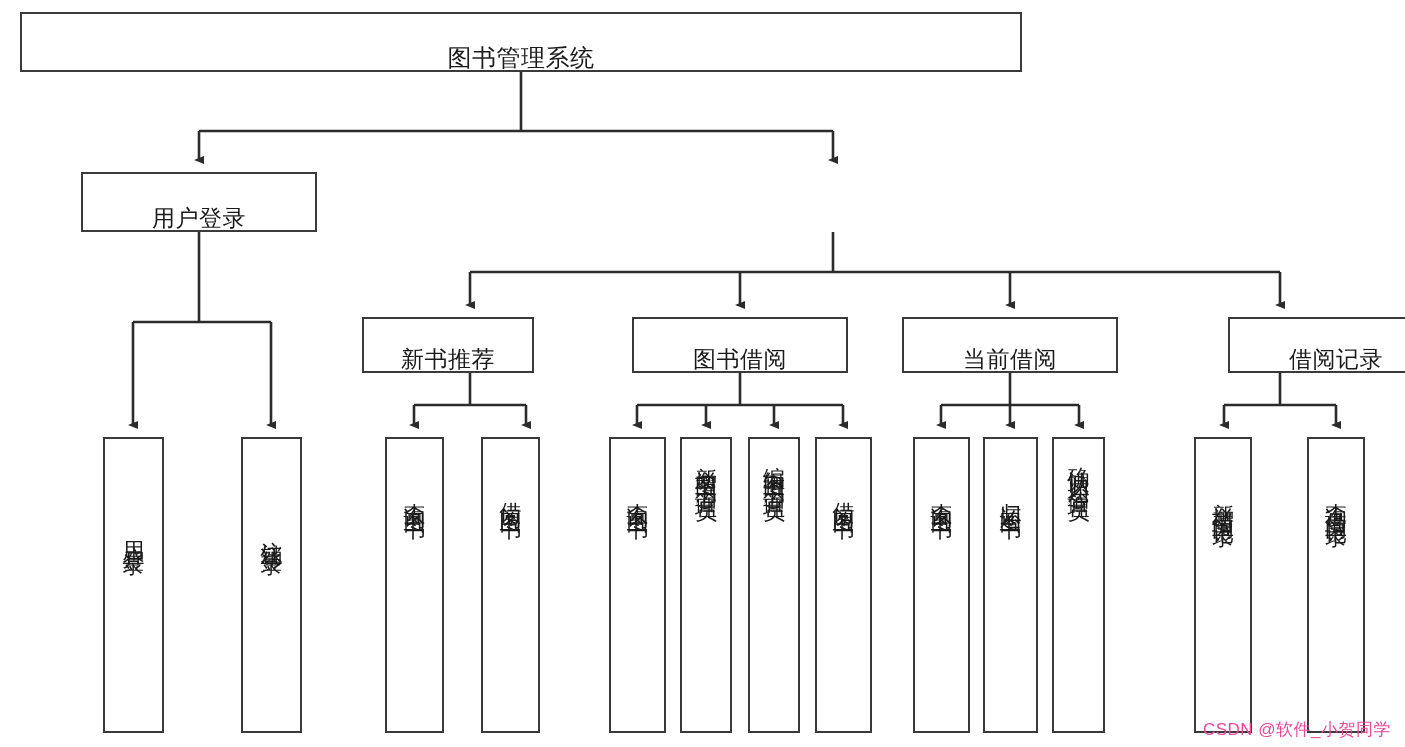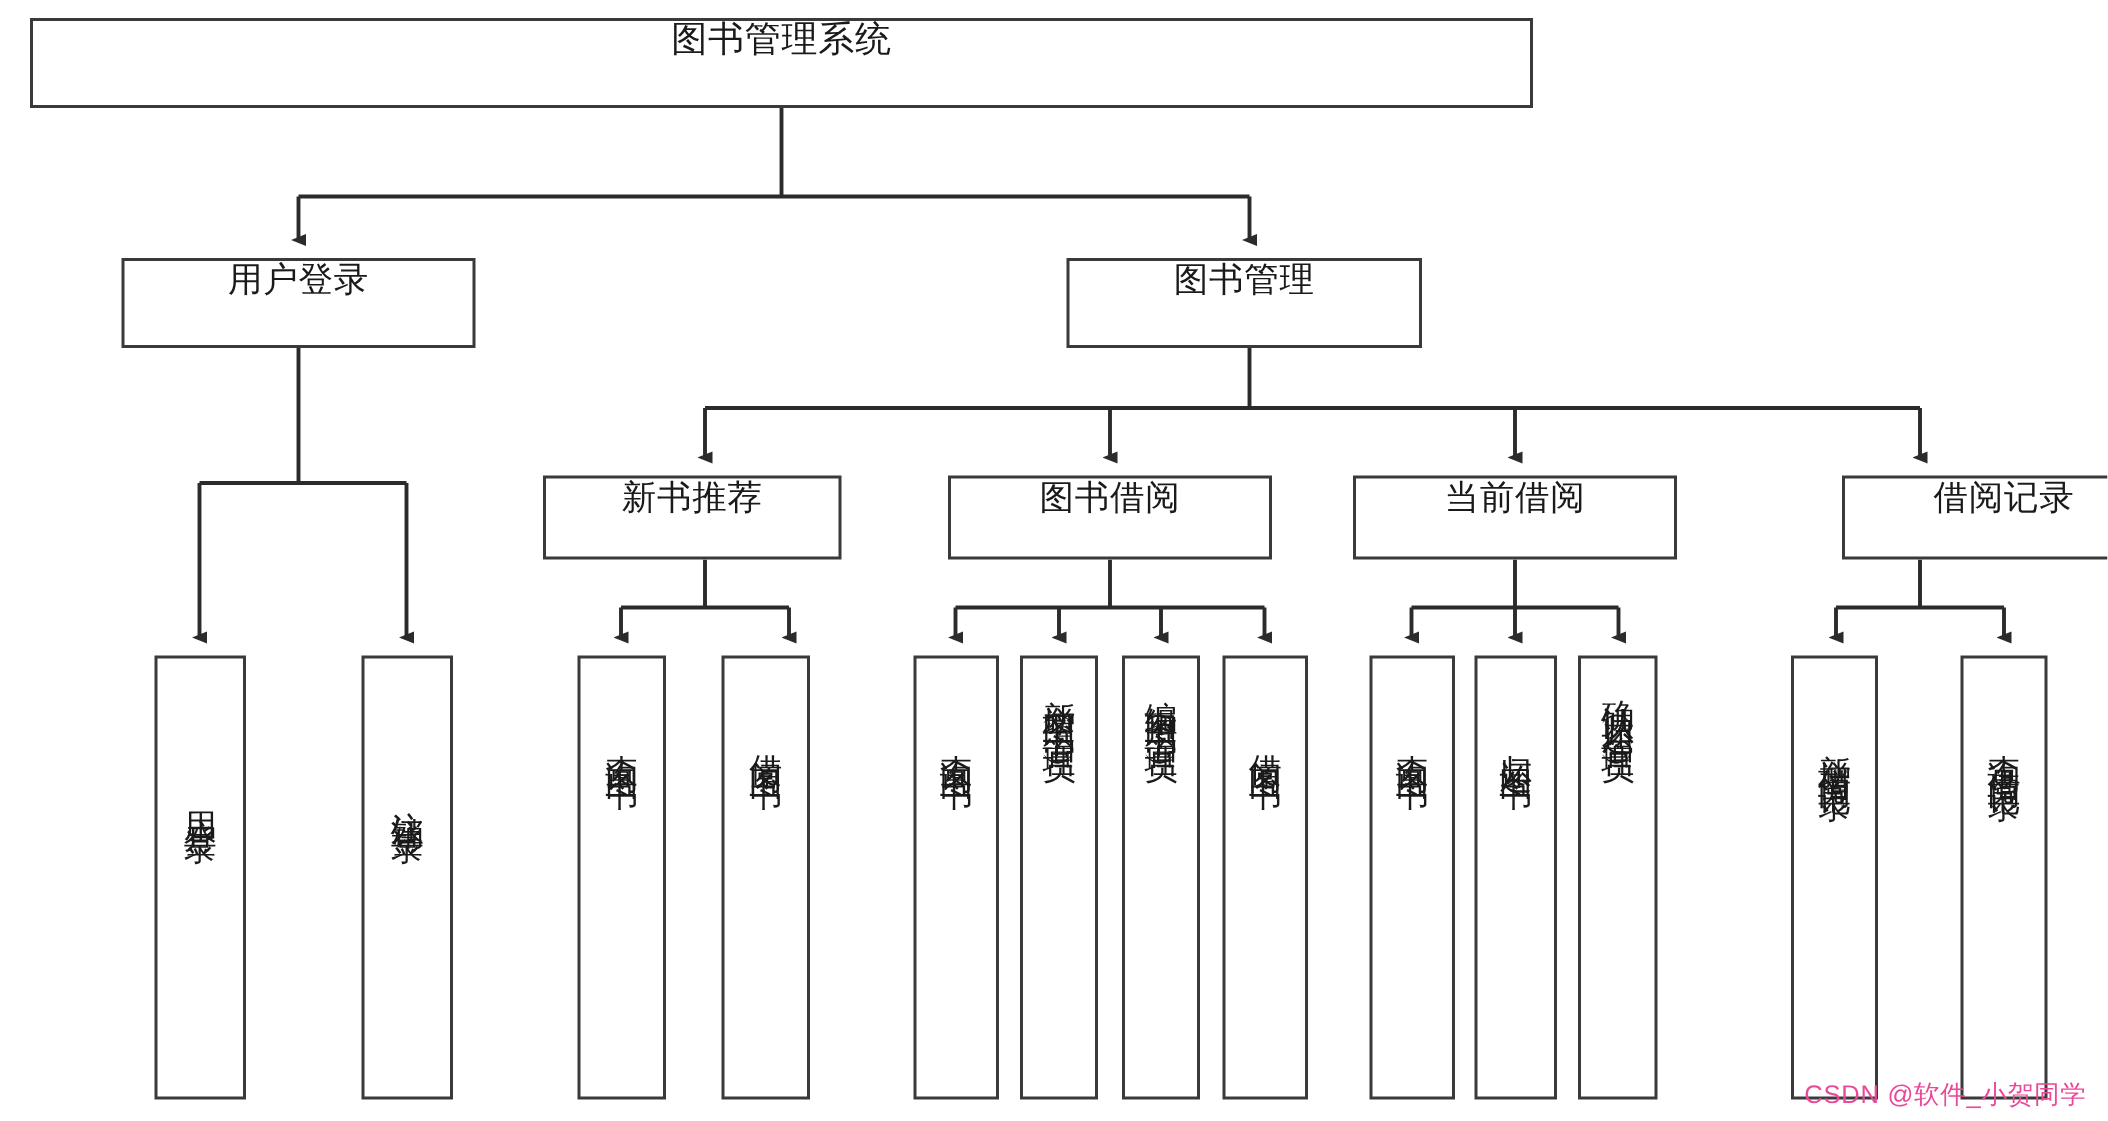--- a/index.html
+++ b/index.html
@@ -24,21 +24,21 @@
     top: 0;
     width: 1405px;
     height: 747px;
   }
   .node {
     position: absolute;
     box-sizing: border-box;
     background: #ffffff;
     border: 2px solid #3a3a3a;
     display: flex;
-    align-items: flex-start;
+    align-items: flex-end;
     justify-content: center;
     overflow: hidden;
   }
   .node-label {
     color: #1a1a1a;
     letter-spacing: 0.5px;
     white-space: pre;
     text-align: center;
     line-height: 1.05;
   }
@@ -138,25 +138,22 @@
   </svg>
 
   <div class="node horiz root" style="left:20px; top:12px; width:1002px; height:60px;">
     <span class="node-label">图书管理系统</span>
   </div>
 
   <div class="node horiz" style="left:81px; top:172px; width:236px; height:60px;">
     <span class="node-label">用户登录</span>
   </div>
 
-  <div class="node horiz" style="left:711px; top:172px; width:237px; height:60px;">
-    <span class="node-label">图书管理</span>
-  </div>
-
-  <div class="node horiz" style="left:362px; top:317px; width:199px; height:56px;">
+
+  <div class="node horiz" style="left:362px; top:317px; width:172px; height:56px;">
     <span class="node-label">新书推荐</span>
   </div>
 
   <div class="node horiz" style="left:902px; top:317px; width:216px; height:56px;">
     <span class="node-label">当前借阅</span>
   </div>
 
   <div class="node horiz" style="left:632px; top:317px; width:216px; height:56px;">
     <span class="node-label">图书借阅</span>
   </div>

